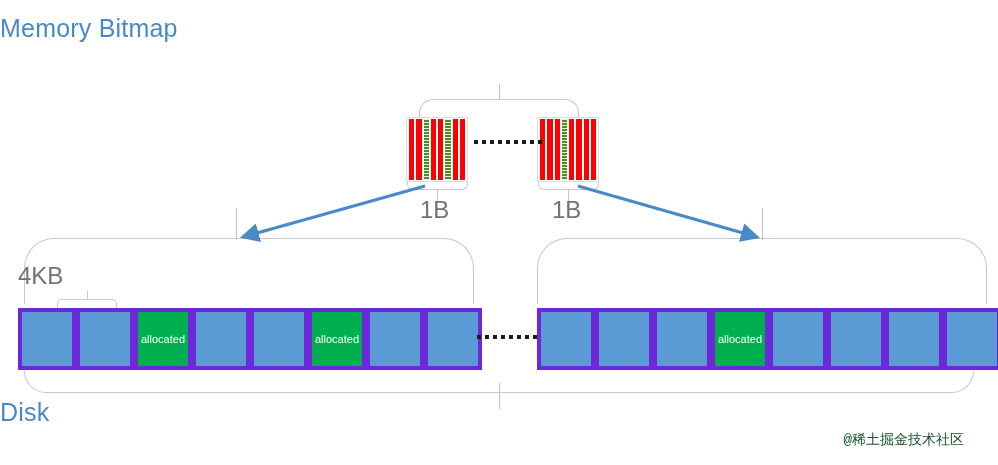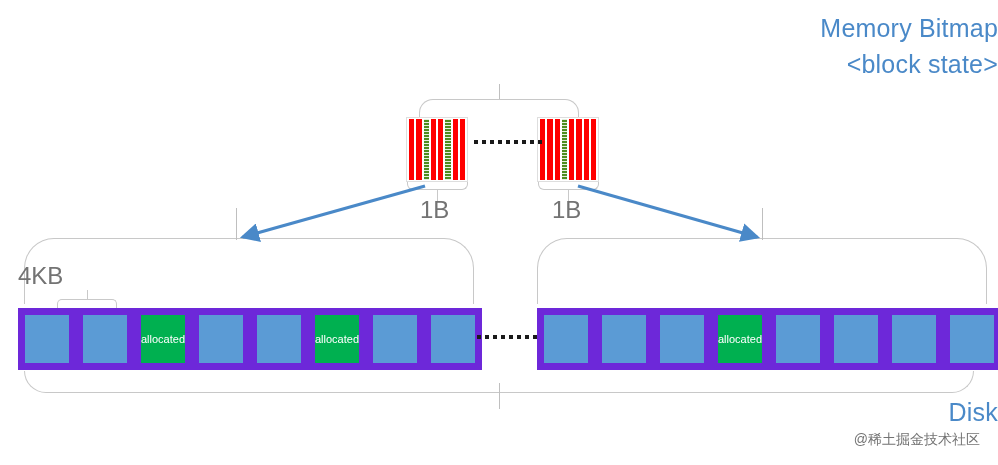--- a/index.html
+++ b/index.html
@@ -13,21 +13,21 @@
   #canvas {
     position: relative;
     width: 998px;
     height: 465px;
     background: #ffffff;
     overflow: hidden;
   }
   .title-line {
     position: absolute;
     width: 100%;
-    text-align: right;
+    text-align: left;
     color: #4A89C8;
     font-size: 25px;
     font-family: "Liberation Sans", sans-serif;
     letter-spacing: 0.2px;
     white-space: nowrap;
   }
   #title-1 { top: 14px; }
   #title-2 { top: 50px; }
 
   
@@ -119,21 +119,21 @@
   
   .disk-row {
     position: absolute;
     display: flex;
     height: 62px;
   }
   .disk-block {
     width: 58px;
     height: 62px;
     box-sizing: border-box;
-    border: 7px solid #6d28d9;
+    border: 4px solid #6d28d9;
     display: flex;
     align-items: center;
     justify-content: center;
     color: #ffffff;
     font-size: 11px;
     font-family: "Liberation Sans", sans-serif;
   }
   .disk-block.free      { background: #5B9BD5; }
   .disk-block.allocated { background: #00B050; }
 
@@ -143,35 +143,34 @@
     left: 0;
     top: 0;
     width: 998px;
     height: 465px;
     pointer-events: none;
     overflow: visible;
   }
 
   .watermark {
     position: absolute;
-    right: 18px;
+    right: 34px;
     bottom: 16px;
-    color: #737373;
+    color: #14532d;
     font-size: 14px;
-    font-family: Liberation Sans, sans-serif;
+    font-family: Liberation Mono, monospace;
     white-space: nowrap;
   }
 </style>
 </head>
 <body>
 
 <div id="canvas">
 
   <div class="title-line" id="title-1">Memory Bitmap</div>
-  <div class="title-line" id="title-2">&lt;block state&gt;</div>
 
   <div class="v-connector" style="left:499px; top:84px; height:16px;"></div>
 
   <div class="bracket" style="left:419px; top:99px; width:160px; height:22px;"></div>
 
   <div class="byte-block" style="left:406px; top:117px; width:62px; height:65px;">
     <div class="bit red"></div>
     <div class="bit red"></div>
     <div class="bit green"></div>
     <div class="bit red"></div>

